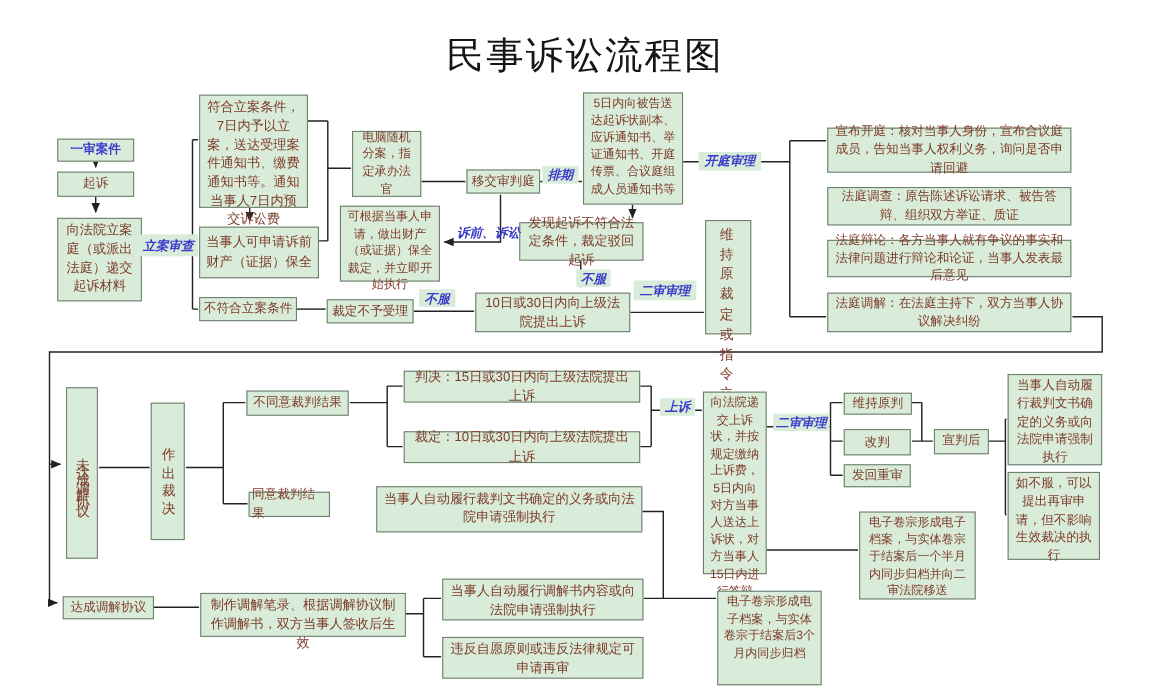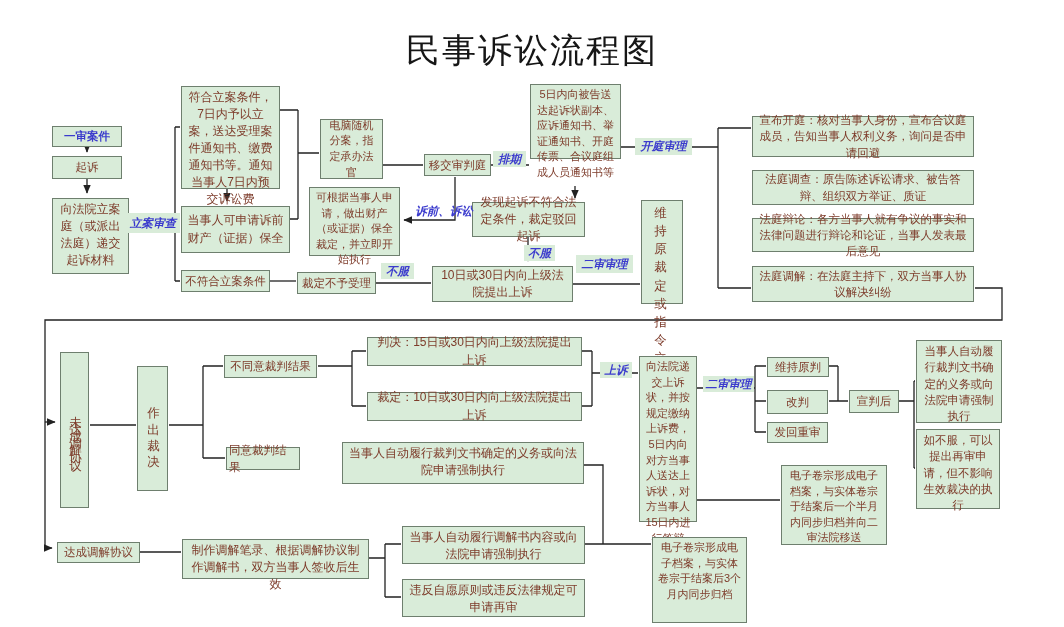--- a/index.html
+++ b/index.html
@@ -83,21 +83,21 @@
   <div class="lab" style="left:126px;top:213px;width:54px;height:20px">立案审查</div>
   <div class="box" style="left:181px;top:86px;width:99px;height:103px;font-size:12px">符合立案条件，7日内予以立案，送达受理案件通知书、缴费通知书等。通知当事人7日内预交诉讼费</div>
   <div class="box" style="left:181px;top:206px;width:109px;height:47px;font-size:12px;display:flex;align-items:center">当事人可申请诉前财产（证据）保全</div>
   <div class="box c" style="left:181px;top:270px;width:89px;height:22px">不符合立案条件</div>
   <div class="box c" style="left:297px;top:272px;width:79px;height:22px">裁定不予受理</div>
   <div class="box" style="left:320px;top:119px;width:63px;height:60px;font-size:11px;display:flex;align-items:center">电脑随机分案，指定承办法官</div>
   <div class="box" style="left:309px;top:187px;width:91px;height:69px;font-size:11px">可根据当事人申请，做出财产（或证据）保全裁定，并立即开始执行</div>
   <div class="box c" style="left:424px;top:154px;width:67px;height:22px">移交审判庭</div>
   <div class="lab" style="left:493px;top:151px;width:33px;height:16px">排期</div>
   <div class="lab nobg" style="left:398px;top:203px;width:92px;height:16px">诉前、诉讼</div>
-  <div class="box" style="left:530px;top:84px;width:91px;height:75px;font-size:11px">5日内向被告送达起诉状副本、应诉通知书、举证通知书、开庭传票、合议庭组成人员通知书等</div>
+  <div class="box" style="left:530px;top:84px;width:91px;height:102px;font-size:11px">5日内向被告送达起诉状副本、应诉通知书、举证通知书、开庭传票、合议庭组成人员通知书等</div>
   <div class="box" style="left:472px;top:202px;width:113px;height:35px;font-size:12px;display:flex;align-items:center">发现起诉不符合法定条件，裁定驳回起诉</div>
   <div class="lab" style="left:524px;top:245px;width:31px;height:16px">不服</div>
   <div class="lab" style="left:381px;top:263px;width:33px;height:16px">不服</div>
   <div class="box" style="left:432px;top:266px;width:141px;height:36px;font-size:12px;display:flex;align-items:center">10日或30日内向上级法院提出上诉</div>
   <div class="lab" style="left:576px;top:255px;width:57px;height:18px">二审审理</div>
   <div class="box wrap2" style="left:641px;top:200px;width:42px;height:104px">维持原裁定或指令立案受理</div>
   <div class="lab" style="left:635px;top:138px;width:57px;height:17px">开庭审理</div>
   <div class="box" style="left:752px;top:116px;width:222px;height:41px;display:flex;align-items:center">宣布开庭：核对当事人身份，宣布合议庭成员，告知当事人权利义务，询问是否申请回避</div>
   <div class="box" style="left:752px;top:170px;width:222px;height:35px;display:flex;align-items:center">法庭调查：原告陈述诉讼请求、被告答辩、组织双方举证、质证</div>
   <div class="box" style="left:752px;top:218px;width:222px;height:34px;display:flex;align-items:center">法庭辩论：各方当事人就有争议的事实和法律问题进行辩论和论证，当事人发表最后意见</div>

